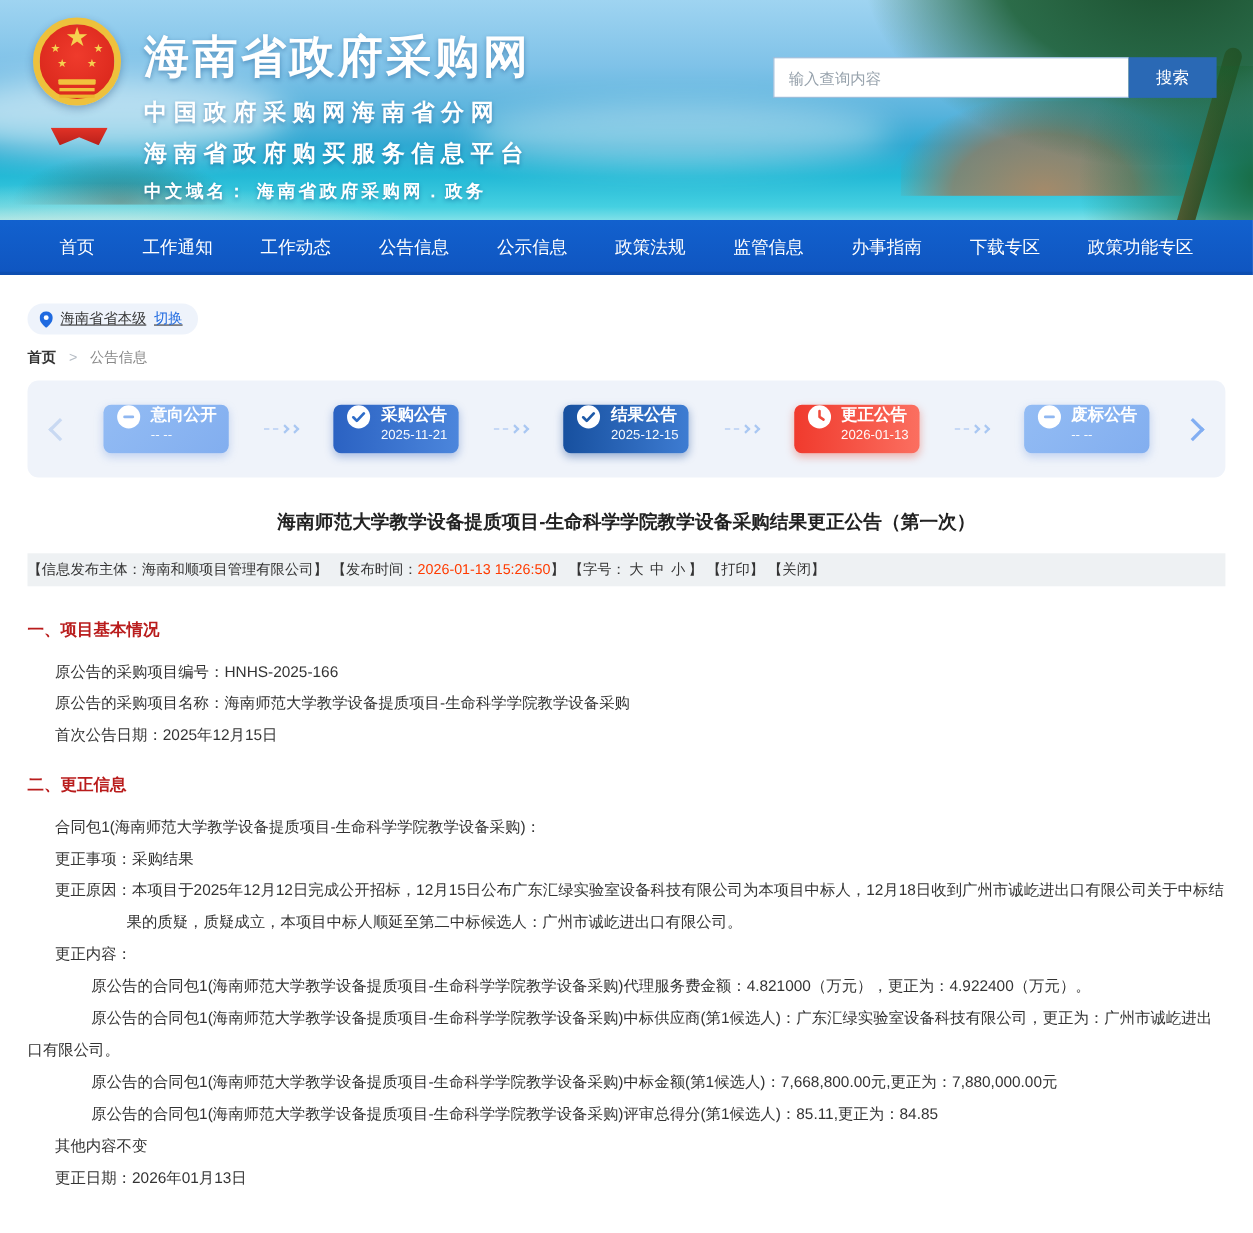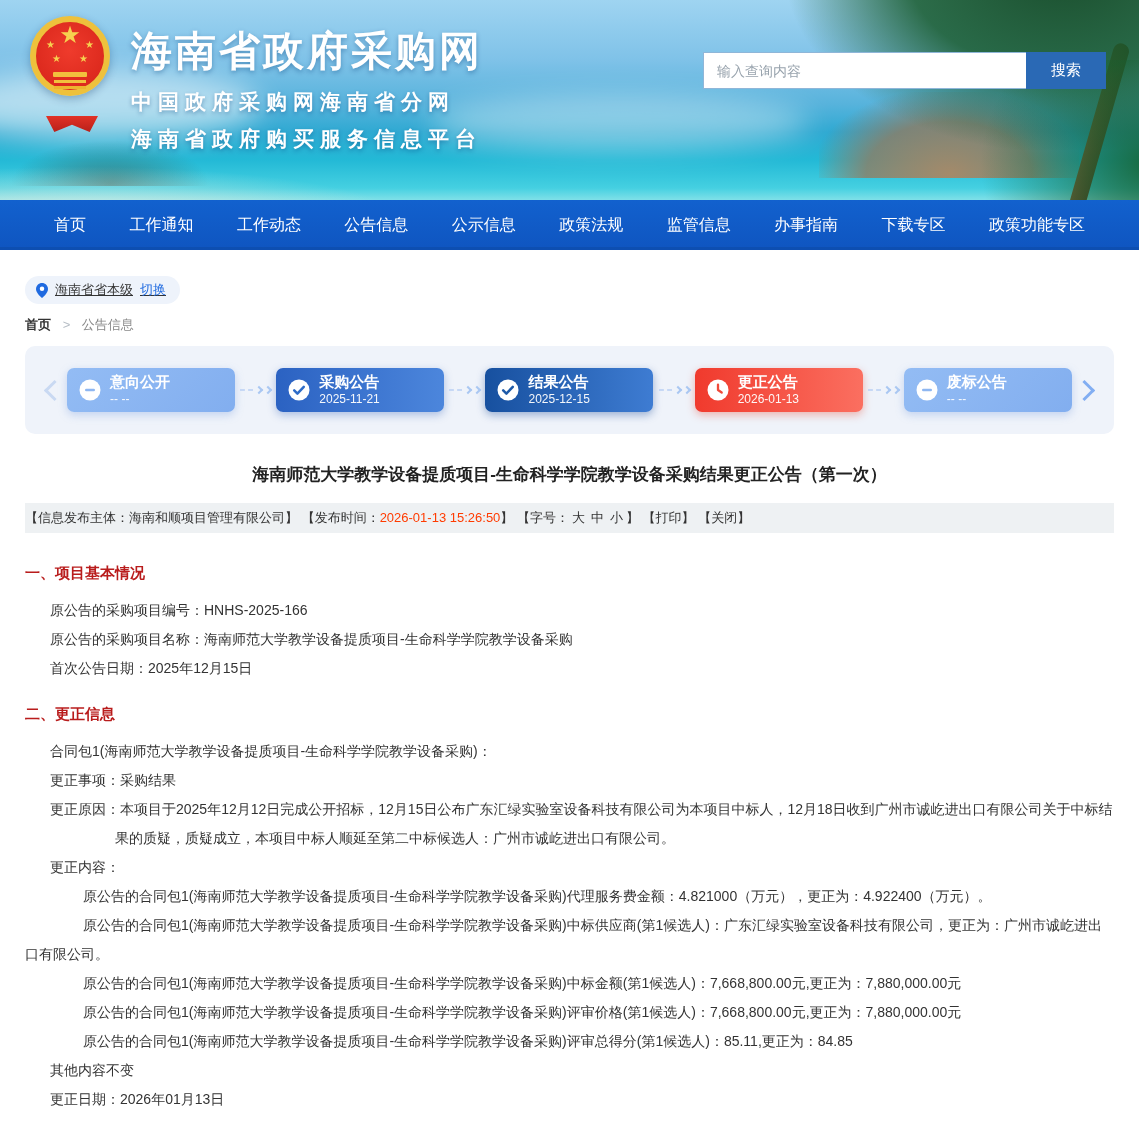--- a/index.html
+++ b/index.html
@@ -60,21 +60,21 @@
 
   .breadcrumb { margin-top:12px; font-size:13px; color:#888; }
   .bc-home { color:#333; font-weight:bold; cursor:pointer; }
   .bc-sep { margin:0 8px; color:#b5bcc4; }
 
   
   .timeline { margin-top:12px; height:88px; background:#eff3fa; border-radius:10px; display:flex; align-items:center; justify-content:space-between; padding:0 16px; }
   .tl-chev { width:15px; height:15px; display:inline-block; cursor:pointer; }
   .tl-chev.left  { border-left:3px solid #c9d9f2; border-bottom:3px solid #c9d9f2; transform:rotate(45deg); margin-left:6px; }
   .tl-chev.right { border-right:3px solid #82aef2; border-top:3px solid #82aef2; transform:rotate(45deg); margin-right:6px; }
-  .tl-card { width:168px; height:44px; border-radius:7px; display:flex; align-items:center; gap:9px; padding-left:12px; color:#fff; cursor:pointer; }
+  .tl-card { width:114px; height:44px; border-radius:7px; display:flex; align-items:flex-start; gap:9px; padding-left:12px; color:#fff; cursor:pointer; }
   .tl-card.empty  { background:linear-gradient(135deg,#93bcf4,#82aeef); box-shadow:0 3px 8px rgba(110,150,220,.35); }
   .tl-card.done   { background:linear-gradient(90deg,#2b62c2,#4c86dc); box-shadow:0 3px 8px rgba(40,90,180,.35); }
   .tl-card.donedark { background:linear-gradient(90deg,#17509f,#3e7cd2); box-shadow:0 3px 8px rgba(20,70,150,.4); }
   .tl-card.active { background:linear-gradient(90deg,#f03a2d,#fb6f60); box-shadow:0 3px 8px rgba(230,80,60,.4); }
   .tl-texts { display:flex; flex-direction:column; line-height:1.3; }
   .tl-label { font-size:15px; font-weight:bold; }
   .tl-date  { font-size:12px; opacity:.95; }
   .conn { display:flex; align-items:center; gap:3px; }
   .conn .dash { width:13px; border-top:2px dashed #c6d8f5; display:inline-block; }
   .conn .c { width:6px; height:6px; border-top:2px solid #a9c7f2; border-right:2px solid #a9c7f2; transform:rotate(45deg); display:inline-block; }
@@ -118,20 +118,21 @@
       <span class="emblem-star-s st4">★</span>
       <span class="emblem-gate"></span>
     </div>
     <div class="emblem-ribbon"></div>
   </div>
 
   <div class="header-titles">
     <h1 class="site-title">海南省政府采购网</h1>
     <div class="site-sub">中国政府采购网海南省分网</div>
     <div class="site-sub">海南省政府购买服务信息平台</div>
+    <div class="site-sub small">中文域名： 海南省政府采购网．政务</div>
   </div>
 
   <div class="search-box">
     <input class="search-input" type="text" placeholder="输入查询内容" style="">
     <button class="search-btn">搜索</button>
   </div>
 </header>
 
 <nav class="main-nav">
   <a class="nav-item">首页</a>
@@ -272,21 +273,20 @@
     <section class="sec2">
       <h3>二、更正信息</h3>
       <div class="sec-body">
         <p class="p-ind">合同包1(海南师范大学教学设备提质项目-生命科学学院教学设备采购)：</p>
         <p class="p-ind">更正事项：采购结果</p>
         <p class="p-hang">更正原因：本项目于2025年12月12日完成公开招标，12月15日公布广东汇绿实验室设备科技有限公司为本项目中标人，12月18日收到广州市诚屹进出口有限公司关于中标结果的质疑，质疑成立，本项目中标人顺延至第二中标候选人：广州市诚屹进出口有限公司。</p>
         <p class="p-ind">更正内容：</p>
         <p class="p-item">原公告的合同包1(海南师范大学教学设备提质项目-生命科学学院教学设备采购)代理服务费金额：4.821000（万元），更正为：4.922400（万元）。</p>
         <p class="p-item">原公告的合同包1(海南师范大学教学设备提质项目-生命科学学院教学设备采购)中标供应商(第1候选人)：广东汇绿实验室设备科技有限公司，更正为：广州市诚屹进出口有限公司。</p>
         <p class="p-item">原公告的合同包1(海南师范大学教学设备提质项目-生命科学学院教学设备采购)中标金额(第1候选人)：7,668,800.00元,更正为：7,880,000.00元</p>
-        <p class="p-item">原公告的合同包1(海南师范大学教学设备提质项目-生命科学学院教学设备采购)评审价格(第1候选人)：7,668,800.00元,更正为：7,880,000.00元</p>
         <p class="p-item">原公告的合同包1(海南师范大学教学设备提质项目-生命科学学院教学设备采购)评审总得分(第1候选人)：85.11,更正为：84.85</p>
         <p class="p-ind gap-top">其他内容不变</p>
         <p class="p-ind">更正日期：2026年01月13日</p>
       </div>
     </section>
 
   </div>
 </div>
 
 </body></html>

